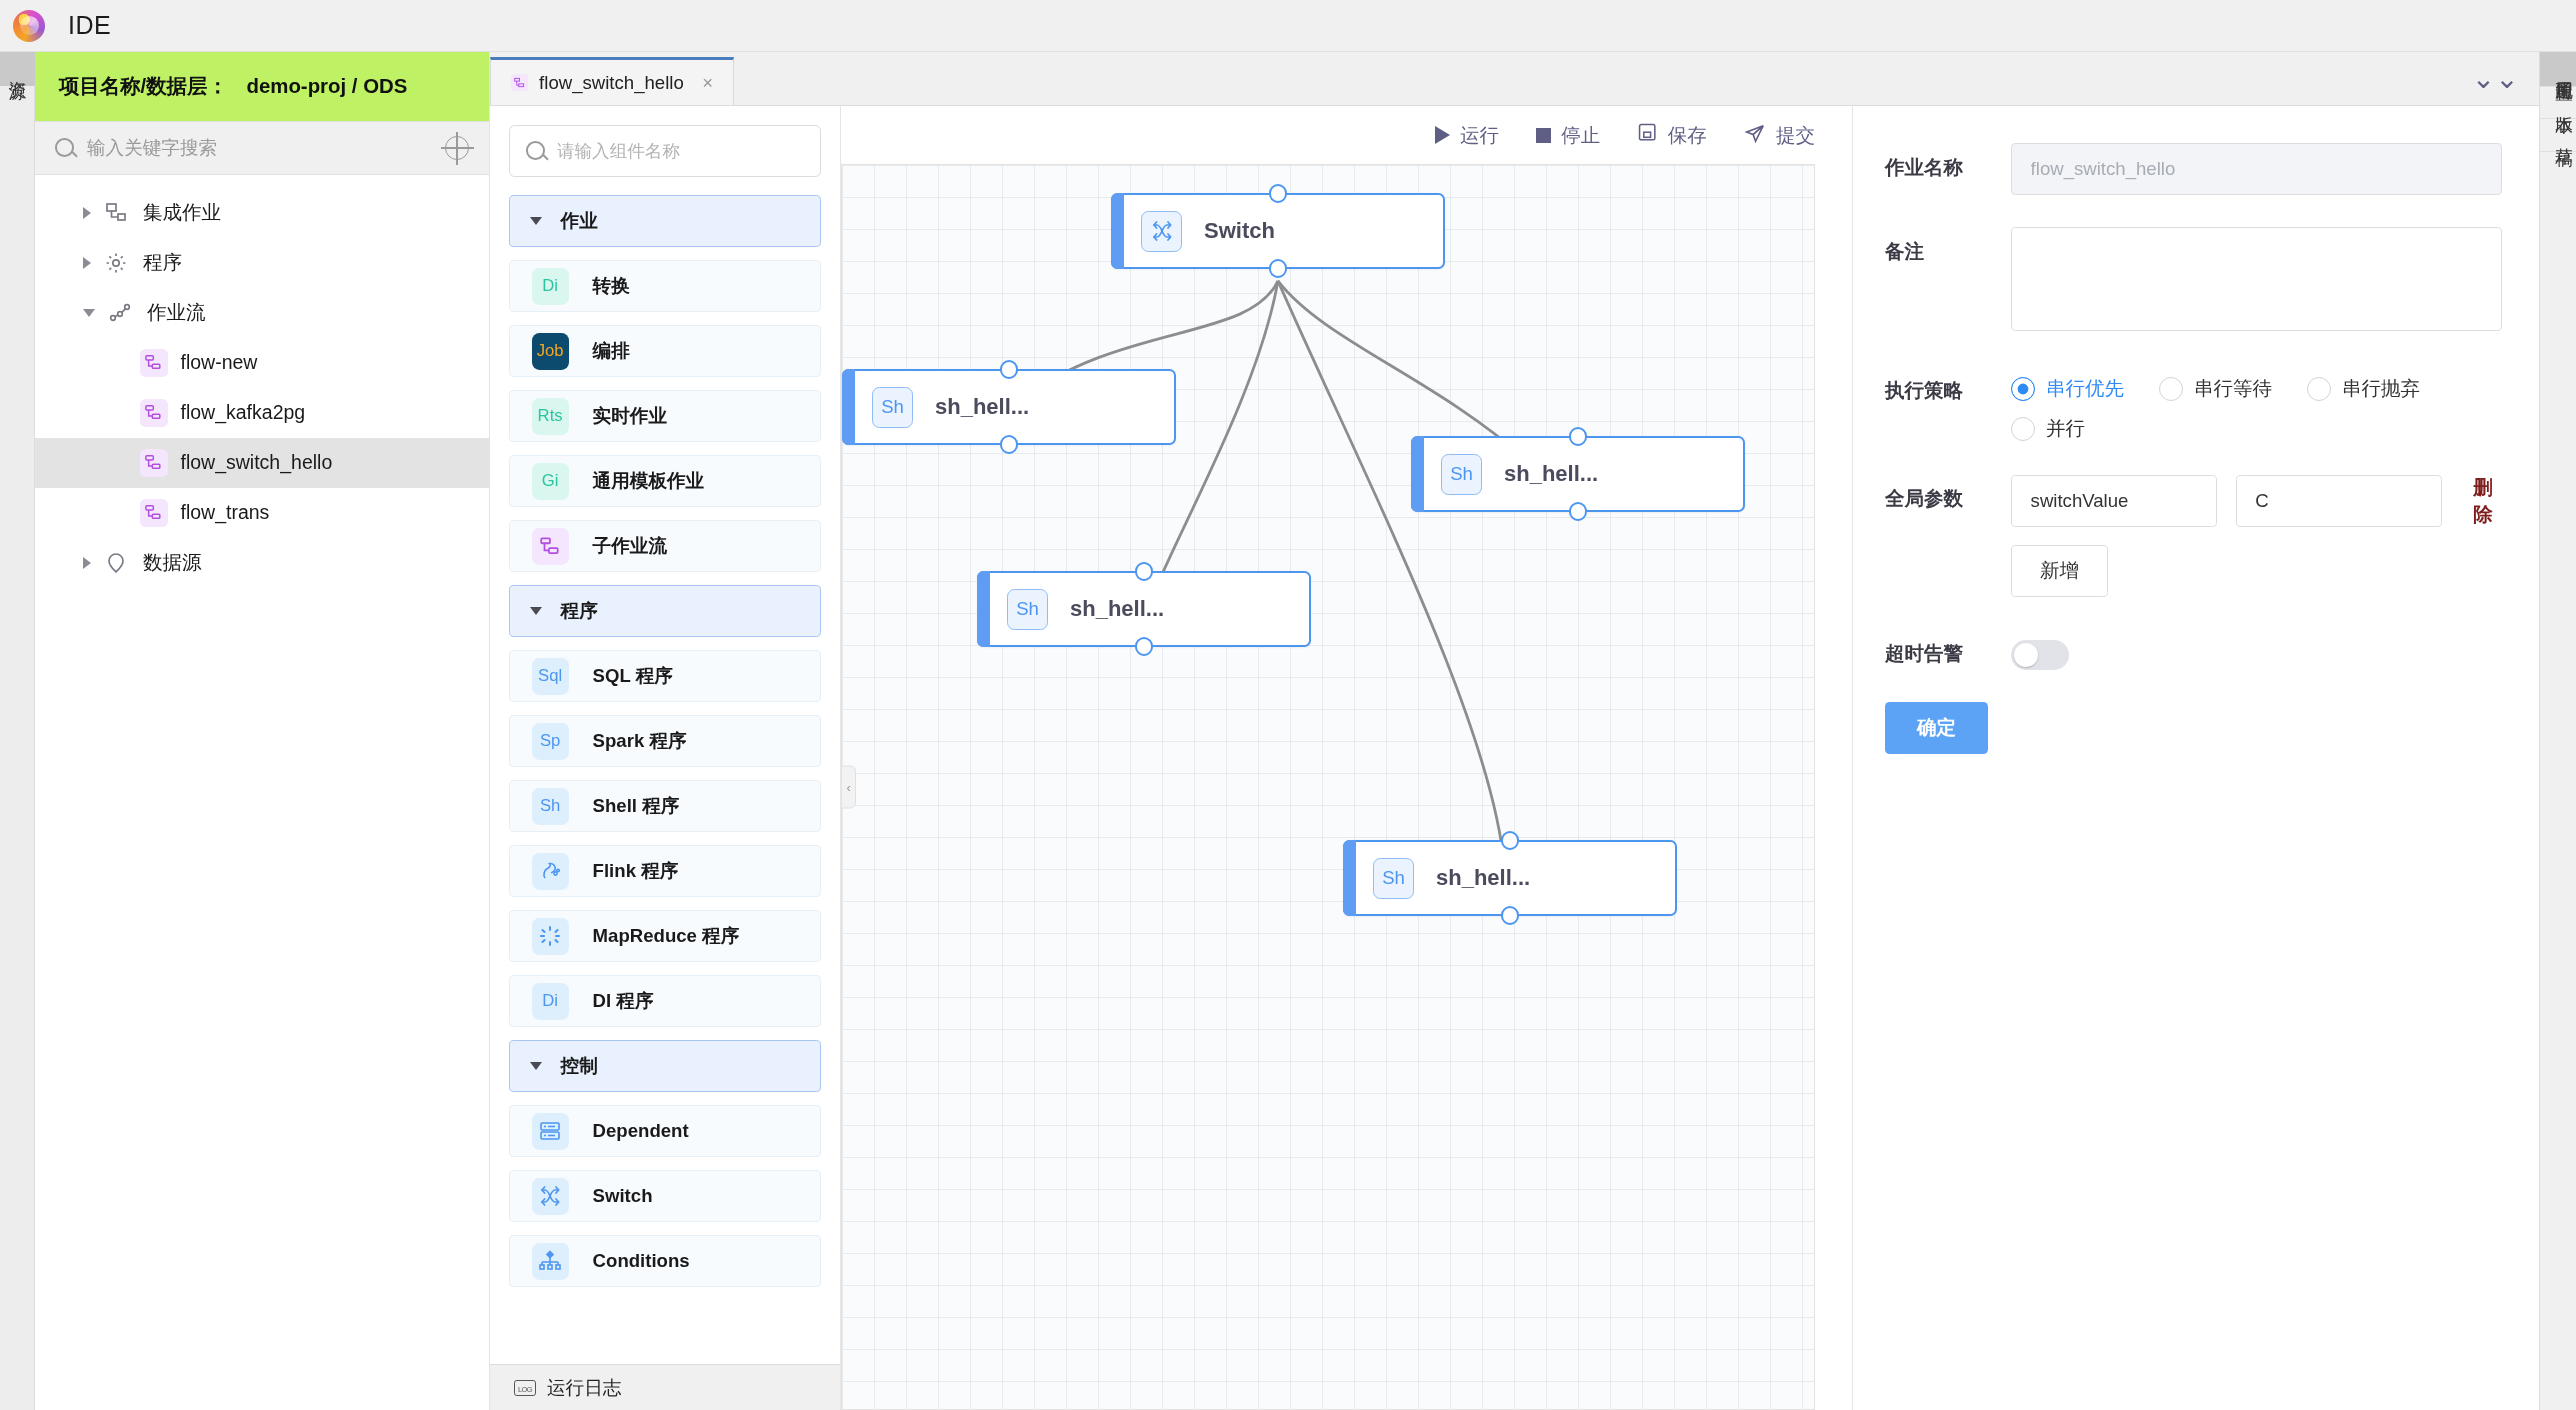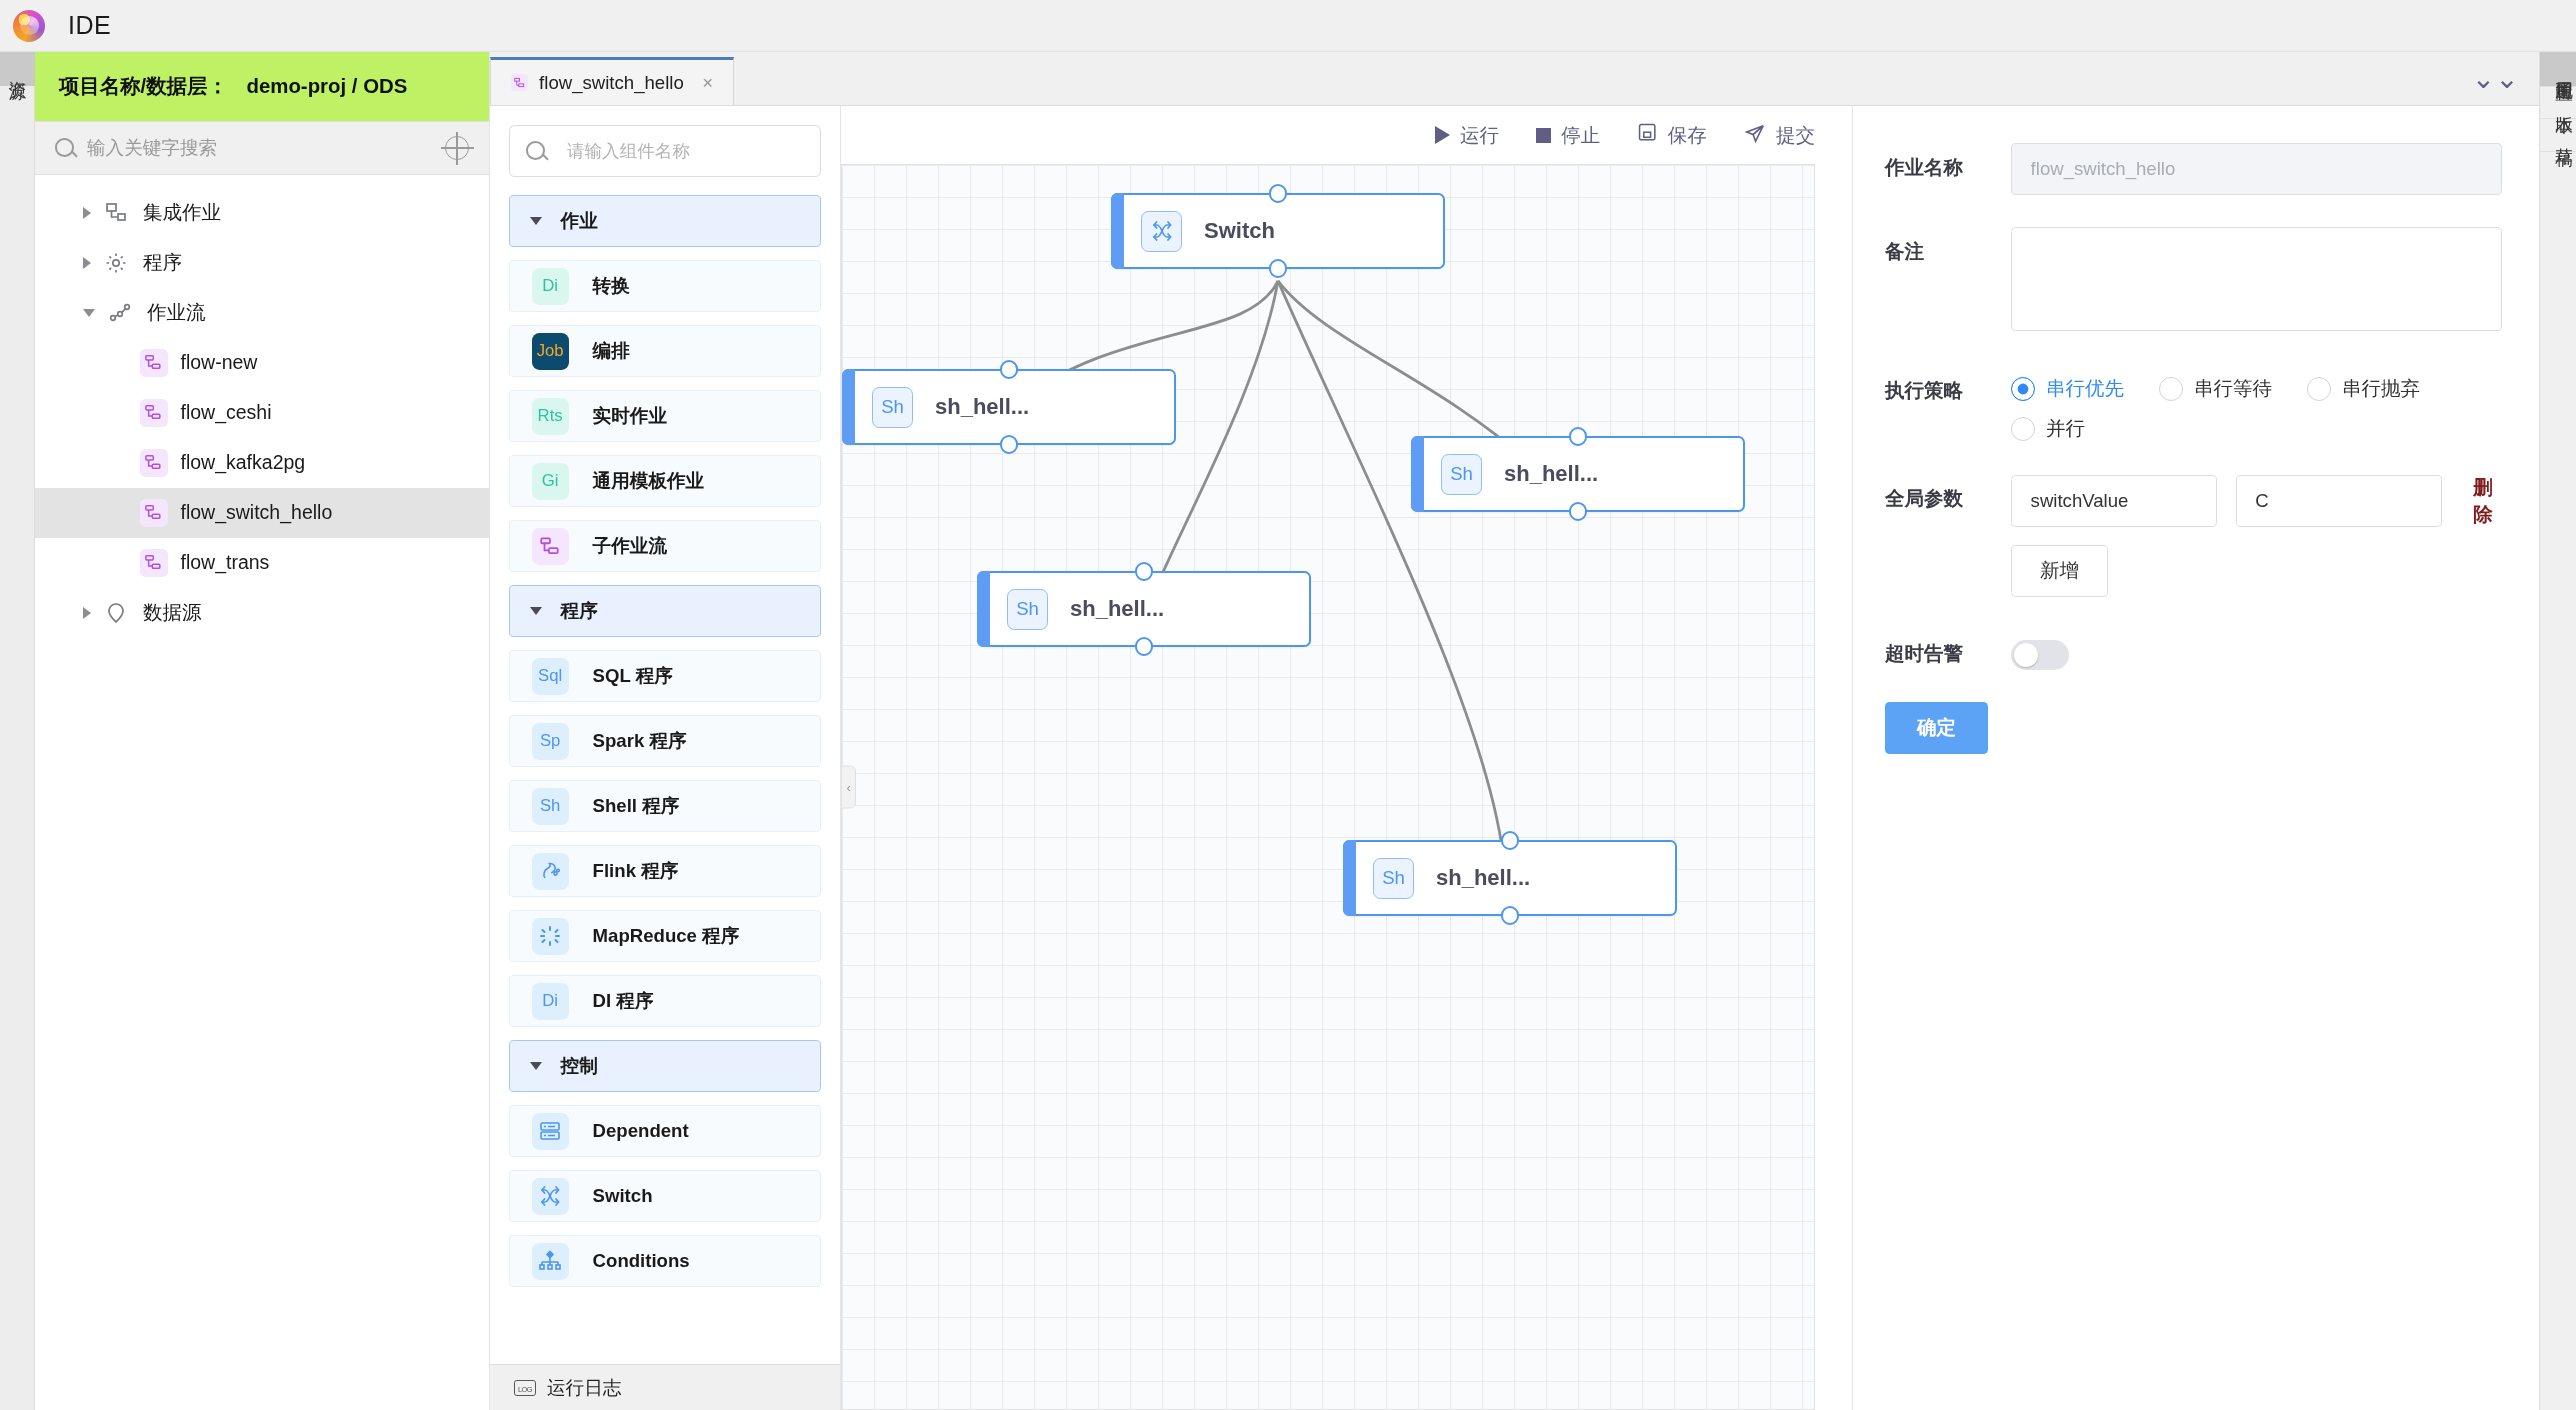--- a/index.html
+++ b/index.html
@@ -82,21 +82,21 @@
                 align-items:center; justify-content:center;}
   .tabbar-right { margin-left: auto; display:flex; align-items:center; padding-right: 20.4px; }
   .chev2 { color: #5f5f86; font-size: 28px; line-height: 1; }
 
   .editor-row { flex: 1; display: flex; min-height: 0; }
 
   
   .palette { width: 351px; flex: none; background: #fff; border-right: 0.9px solid #e6e6e6;
              display: flex; flex-direction: column; }
   .pal-search { margin: 18.6px 18.6px 3.7px 18.6px; height: 52px; border: 0.9px solid #dcdcdc; border-radius: 5.6px;
-                display: flex; align-items: center; gap: 22px; padding: 0 16.7px; }
+                display: flex; align-items: center; gap: 12px; padding: 0 16.7px; }
   .pal-search .ph { color: #b3b3b3; font-size: 17.6px; }
   .pal-list { flex: 1; padding: 15px 18.6px 0 18.6px; overflow: hidden; }
   .pal-group { height: 52px; background: #e8f1fd; border: 0.9px solid #a8c7ef; border-radius: 4.6px;
                display: flex; align-items: center; gap: 18.6px; padding-left: 20.4px; margin-bottom: 13px;
                font-size: 18.6px; font-weight: bold; color: #1a1a1a; }
   .pal-group .gcaret { width:0;height:0;border-left:6.5px solid transparent;border-right:6.5px solid transparent;
                border-top:8.4px solid #4a4a55;}
   .pal-item { height: 52px; background: #f7fbfe; border: 0.9px solid #e6eef6; border-radius: 4.6px;
               display: flex; align-items: center; gap: 24px; padding-left: 22px; margin-bottom: 13px;
               font-size: 18.6px; font-weight: bold; color: #1a1a1a; }
@@ -253,31 +253,20 @@
           </div>
           <div class="tree-row lvl2">
             <span class="caret spacer"></span>
             <span class="t-ico flow">
               <svg width="18.6" height="18.6" viewBox="0 0 20 20" fill="none" stroke="#b44ee0" stroke-width="1.6">
                 <rect x="2" y="3" width="8" height="4.5" rx="1"></rect>
                 <rect x="9" y="12" width="8" height="4.5" rx="1"></rect>
                 <path d="M5 7.5v6.5h4"></path>
               </svg>
             </span>
-            <span>flow_ceshi</span>
-          </div>
-          <div class="tree-row lvl2">
-            <span class="caret spacer"></span>
-            <span class="t-ico flow">
-              <svg width="18.6" height="18.6" viewBox="0 0 20 20" fill="none" stroke="#b44ee0" stroke-width="1.6">
-                <rect x="2" y="3" width="8" height="4.5" rx="1"></rect>
-                <rect x="9" y="12" width="8" height="4.5" rx="1"></rect>
-                <path d="M5 7.5v6.5h4"></path>
-              </svg>
-            </span>
             <span>flow_kafka2pg</span>
           </div>
           <div class="tree-row lvl2 active">
             <span class="caret spacer"></span>
             <span class="t-ico flow">
               <svg width="18.6" height="18.6" viewBox="0 0 20 20" fill="none" stroke="#b44ee0" stroke-width="1.6">
                 <rect x="2" y="3" width="8" height="4.5" rx="1"></rect>
                 <rect x="9" y="12" width="8" height="4.5" rx="1"></rect>
                 <path d="M5 7.5v6.5h4"></path>
               </svg>

